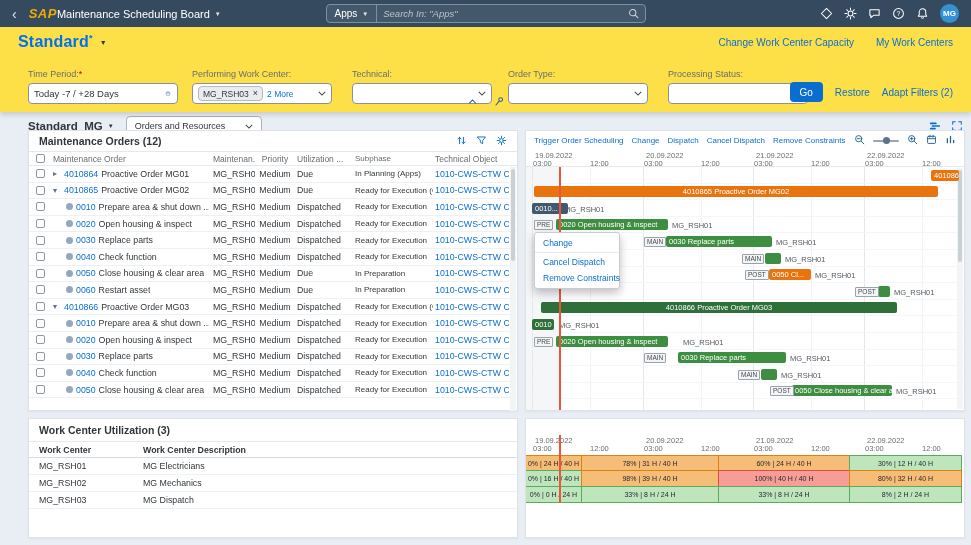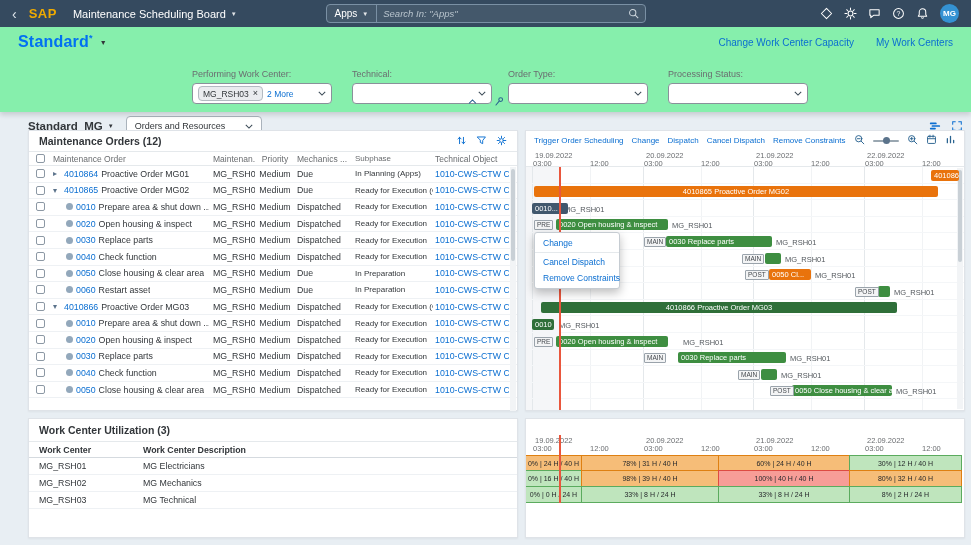--- a/index.html
+++ b/index.html
@@ -4,35 +4,35 @@
 <style>
   * { box-sizing: border-box; margin: 0; padding: 0; }
   html,body { width: 971px; height: 545px; }
   body { font-family: "Liberation Sans", sans-serif; color:#32363a; background:#e8eef3; overflow:hidden; position:relative; }
   .screen { position:absolute; inset:0; width:971px; height:545px; }
   .link { color:#0a6ed1; cursor:pointer; white-space:nowrap; }
 
   
   .shell { position:absolute; top:0; left:0; width:100%; height:27px; background:#354a5f; display:flex; align-items:center; padding:0 12px; color:#fff; z-index:20; }
   .shell-back { font-size:14px; color:#dfe6ec; margin-right:12px; line-height:1; }
-  .shell-logo { font-weight:bold; font-size:13px; color:#f0ab00; letter-spacing:.5px; margin-right:16px; }
+  .shell-logo { font-style:italic; font-weight:bold; font-size:13px; color:#f0ab00; letter-spacing:.5px; }
   .shell-title { font-size:11px; display:flex; align-items:center; gap:5px; }
   .caret-sm { font-size:6px; opacity:.85; }
   .shell-search { position:absolute; left:50%; top:4px; transform:translateX(-50%); width:320px; height:19px; border:1px solid #7a90a4; border-radius:4px; display:flex; align-items:center; background:rgba(255,255,255,.08); }
   .shell-search .apps-seg { padding:0 8px; display:flex; gap:5px; align-items:center; border-right:1px solid #7a90a4; height:100%; font-size:10px; }
   .shell-search input { flex:1; min-width:0; background:transparent; border:none; outline:none; color:#c3ced6; font-size:9.5px; font-style:italic; padding:0 6px; font-family:"Liberation Sans", sans-serif; }
   .shell-search input::placeholder { color:#b8c4cd; font-style:italic; }
   .shell-search .mag { margin-right:6px; display:flex; }
   .shell-icons { margin-left:auto; display:flex; align-items:center; gap:11px; }
   .shell-icon { display:flex; }
   .shell-icon svg { width:13px; height:13px; stroke:#fff; fill:none; stroke-width:1.1; stroke-linecap:round; stroke-linejoin:round; }
   .avatar { width:19px; height:19px; border-radius:50%; background:#3492d3; color:#fff; font-size:8px; font-weight:bold; display:flex; align-items:center; justify-content:center; }
 
   
-  .header-block { position:absolute; top:27px; left:0; width:100%; height:85px; background:#86efac; box-shadow:0 3px 5px rgba(0,0,0,.14); z-index:10; }
+  .header-block { position:absolute; top:27px; left:0; width:100%; height:85px; background:#fde047; box-shadow:0 3px 5px rgba(0,0,0,.14); z-index:10; }
   .titlebar { position:absolute; top:0; left:0; right:0; height:30px; display:flex; align-items:center; padding:0 18px; }
   .variant-title { color:#0070f2; font-size:16px; font-weight:bold; letter-spacing:.2px; }
   .variant-title sup { font-size:9px; }
   .title-caret { color:#32363a; font-size:7px; margin-left:7px; }
   .titlebar-links { margin-left:auto; display:flex; gap:22px; font-size:10px; }
 
   .filter-field { position:absolute; top:42px; }
   .f-time { left:28px; width:150px; } .f-wc { left:192px; width:140px; }
   .f-pr { left:352px; width:140px; } .f-ot { left:508px; width:140px; } .f-ps { left:668px; width:140px; }
   .filter-label { font-size:9px; color:#6a6d70; margin-bottom:4px; white-space:nowrap; }
@@ -191,20 +191,34 @@
   <div class="header-block">
     <div class="titlebar">
       <span class="variant-title"><span>Standard</span><sup>*</sup></span>
       <span class="title-caret">▼</span>
       <div class="titlebar-links">
         <span class="link">Change Work Center Capacity</span>
         <span class="link">My Work Centers</span>
       </div>
     </div>
 
+    <div class="filter-field f-time">
+      <div class="filter-label"><span>Time Period:</span><span class="req">*</span></div>
+      <div class="filter-control">
+        <input value="Today -7 / +28 Days" style="">
+        <span class="dd-caret">
+          <svg viewBox="0 0 14 14" width="11" height="11" style="stroke:#28628f;fill:none;stroke-width:1.1">
+              <rect x="2" y="3" width="10" height="9" rx="1"></rect>
+              <line x1="2" y1="6" x2="12" y2="6"></line>
+              <line x1="5" y1="1.5" x2="5" y2="4"></line>
+              <line x1="9" y1="1.5" x2="9" y2="4"></line>
+            </svg>
+        </span>
+      </div>
+    </div>
 
     <div class="filter-field f-wc">
       <div class="filter-label">Performing Work Center:</div>
       <div class="filter-control">
         <span class="token">
             <span>MG_RSH03</span>
             <span class="x">×</span>
           </span>
         <span class="more-link">2 More</span>
         <span class="dd-caret sel-caret">
@@ -244,20 +258,25 @@
       <div class="filter-control">
         <span></span>
         <span class="dd-caret sel-caret">
             <svg viewBox="0 0 10 6">
               <path d="M1 1l4 4 4-4"></path>
             </svg>
           </span>
       </div>
     </div>
 
+    <div class="filter-actions">
+      <button class="go-btn">Go</button>
+      <span class="link">Restore</span>
+      <span class="link">Adapt Filters (2)</span>
+    </div>
 
     <div class="collapse-strip">
       <span><svg viewBox="0 0 14 14">
             <path d="M3 9l4-4 4 4"></path>
           </svg></span>
       <span><svg viewBox="0 0 14 14">
             <circle cx="8.5" cy="4.5" r="2.4"></circle>
             <line x1="6.6" y1="6.6" x2="2.5" y2="11.5"></line>
           </svg></span>
     </div>
@@ -300,21 +319,21 @@
             </svg></span>
       </span>
     </div>
     <div class="t-head">
       <div class="cell c0">
           <span class="checkbox"></span>
         </div>
       <div class="cell c1">Maintenance Order</div>
       <div class="cell c2">Maintenan...</div>
       <div class="cell c3">Priority</div>
-      <div class="cell c4">Mechanics ...</div>
+      <div class="cell c4">Utilization ...</div>
       <div class="cell c5">Subphase</div>
       <div class="cell c6">Technical Object</div>
     </div>
     <div class="t-body">
         <div class="t-row">
           <div class="cell c0">
             <div class="checkbox"></div>
           </div>
           <div class="cell c1">
             <div class="caret-cell">▸</div>
@@ -579,21 +598,21 @@
         <div class="util-row">
           <div class="u0">MG_RSH01</div>
           <div class="u1">MG Electricians</div>
         </div>
         <div class="util-row">
           <div class="u0">MG_RSH02</div>
           <div class="u1">MG Mechanics</div>
         </div>
         <div class="util-row">
           <div class="u0">MG_RSH03</div>
-          <div class="u1">MG Technical</div>
+          <div class="u1">MG Dispatch</div>
         </div>
       </div>
   </div>
 
   <div class="card gantt-card">
     <div class="gantt-toolbar">
       <span class="link">Trigger Order Scheduling</span>
       <span class="link">Change</span>
       <span class="link">Dispatch</span>
       <span class="link">Cancel Dispatch</span>

